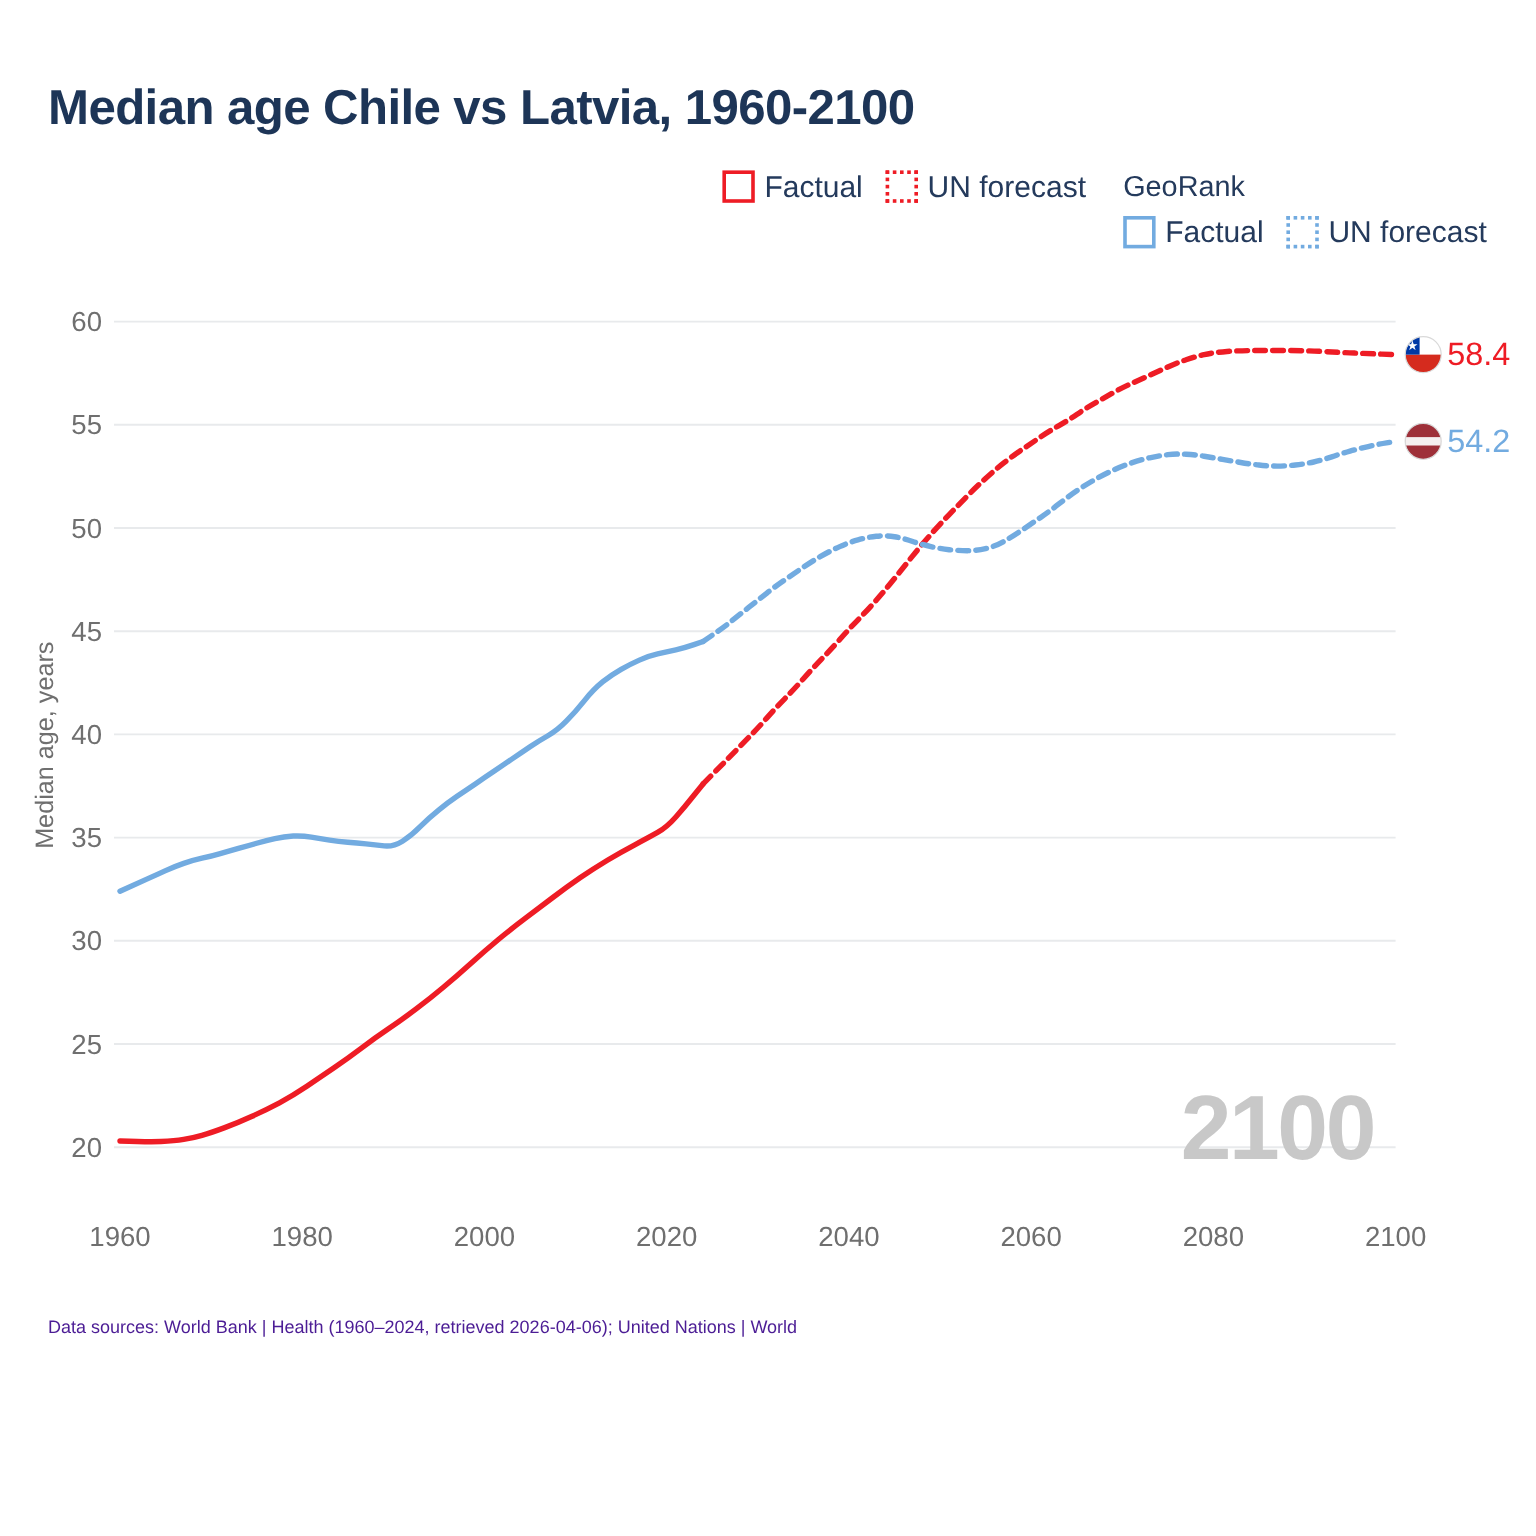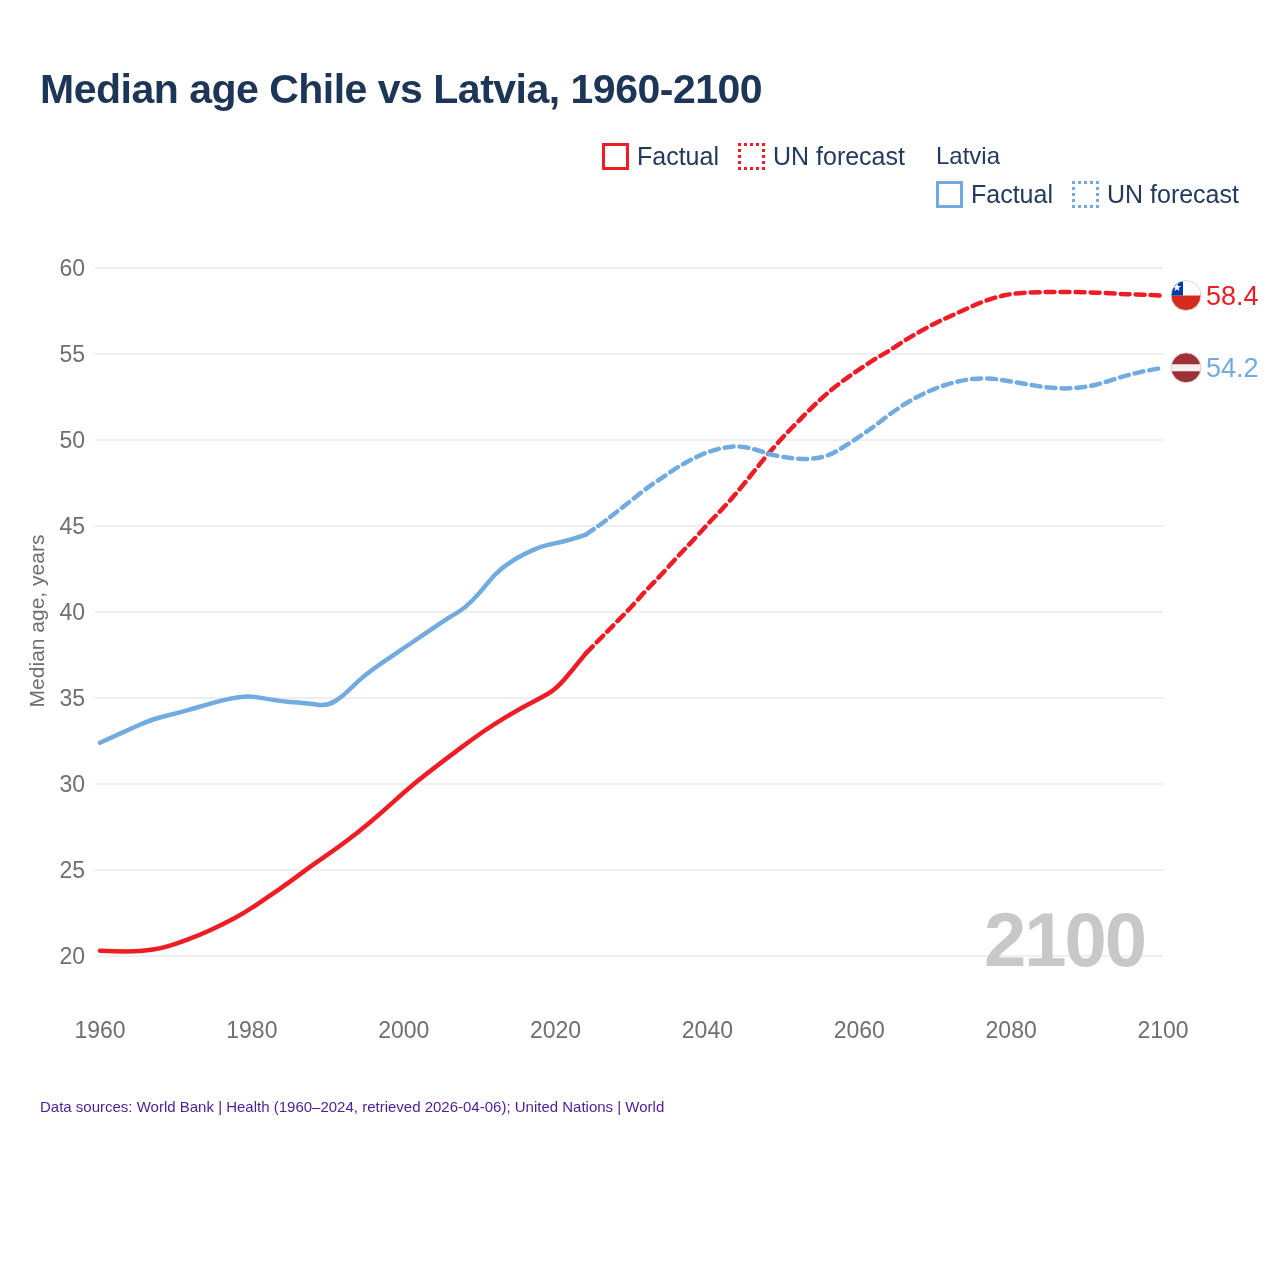--- a/index.html
+++ b/index.html
@@ -8,21 +8,21 @@
     font-family:"Liberation Sans","DejaVu Sans",sans-serif;
   }
   .page-title{
     position:absolute;left:40px;top:66px;
     font-size:41px;font-weight:700;color:#1d3557;letter-spacing:-0.5px;
   }
   .legend-group{position:absolute;top:142px;}
   .legend-group.chile{left:602px;}
   .legend-group.latvia{left:936px;}
   .legend-title{font-size:24px;color:#243a5c;margin-bottom:10px;}
-  .legend-row{display:flex;align-items:center;}
+  .legend-row{display:flex;}
   .swatch{
     width:21px;height:21px;display:inline-block;box-sizing:content-box;
     background:#ffffff;flex:0 0 auto;
   }
   .swatch.solid{border:3px solid #888;}
   .swatch.dotted{border:3px dotted #888;}
   .legend-label{font-size:25px;color:#243a5c;margin-left:8px;}
   .swatch.second{margin-left:19px;}
   #chart-svg{position:absolute;left:0;top:0;}
   .footer{
@@ -38,21 +38,21 @@
 <div class="legend-group chile">
   <div class="legend-row">
     <span class="swatch solid" style="border-color: rgb(238, 28, 37);"></span>
     <span class="legend-label">Factual</span>
     <span class="swatch dotted second" style="border-color: rgb(238, 28, 37);"></span>
     <span class="legend-label">UN forecast</span>
   </div>
 </div>
 
 <div class="legend-group latvia">
-  <div class="legend-title">Latvia</div>
+  <div class="legend-title">GeoRank</div>
   <div class="legend-row">
     <span class="swatch solid" style="border-color: rgb(114, 171, 224);"></span>
     <span class="legend-label">Factual</span>
     <span class="swatch dotted second" style="border-color: rgb(114, 171, 224);"></span>
     <span class="legend-label">UN forecast</span>
   </div>
 </div>
 
 <svg id="chart-svg" width="1280" height="1280" viewBox="0 0 1280 1280">
     <g>

